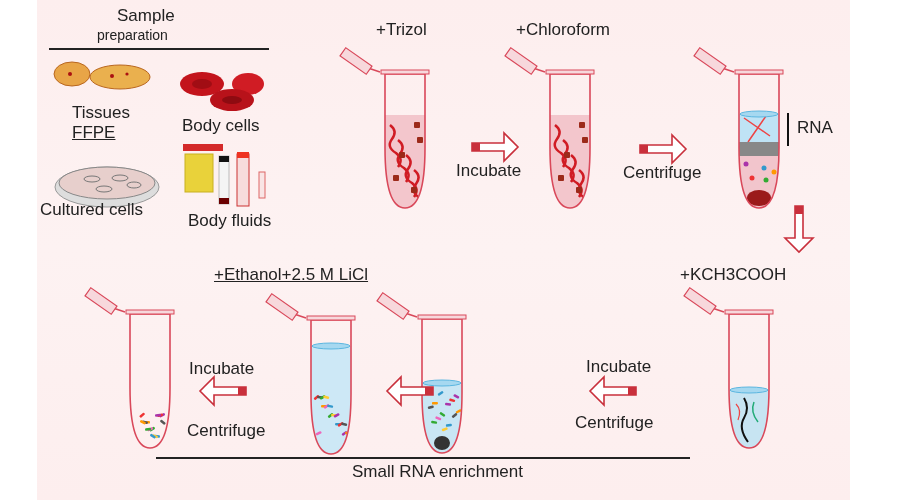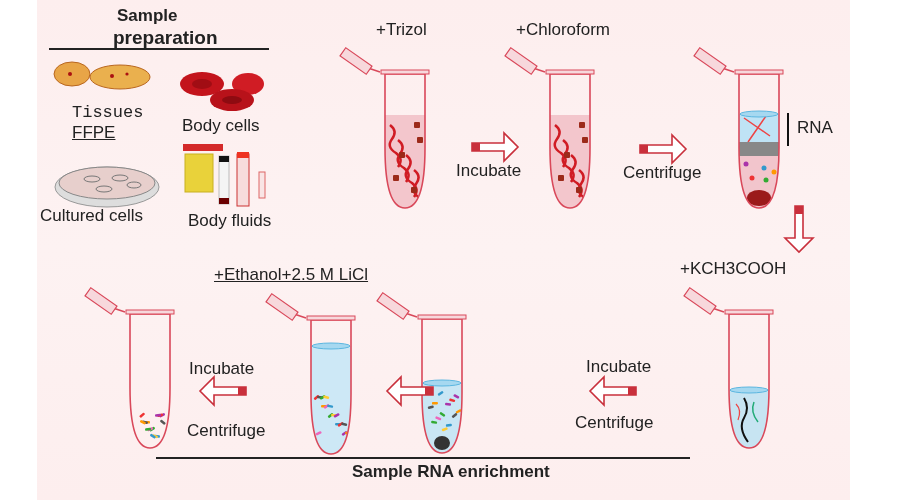--- a/index.html
+++ b/index.html
@@ -2,76 +2,76 @@
 <html><head>
 <meta charset="utf-8">
 <style>
   html, body { margin:0; padding:0; }
   body { width:900px; height:500px; background:#ffffff; position:relative; overflow:hidden;
          font-family:"Liberation Sans", sans-serif; }
   #panel { position:absolute; left:37px; top:0; width:813px; height:500px;
            background:linear-gradient(180deg,#fdeeee 0%,#fdf2f2 50%,#fdeeee 100%); }
   .abs { position:absolute; }
   .txt { position:absolute; color:#222; font-size:17px; white-space:nowrap; }
-  .bold { font-weight:bold; }
+  .bold { font-weight:normal; }
   svg { position:absolute; overflow:visible; }
 </style>
 </head>
 <body>
 
 <div id="panel"></div>
 
 <div class="txt bold" style="left:117px;top:6px;font-size:17px;">Sample</div>
-<div class="txt bold" style="left:113px;top:27px;font-size:19px;">preparation</div>
+<div class="txt bold" style="left:97px;top:27px;font-size:14px;">preparation</div>
 <div class="abs" style="left:49px;top:48px;width:220px;height:2px;background:#222;"></div>
 
 <svg style="left:52px;top:60px;" width="110" height="30">
   <ellipse cx="20" cy="14" rx="18" ry="12" fill="#e8a547" stroke="#b9661f" stroke-width="1"></ellipse>
   <ellipse cx="68" cy="17" rx="30" ry="12" fill="#eab04e" stroke="#b9661f" stroke-width="1"></ellipse>
   <circle cx="18" cy="14" r="2" fill="#a11"></circle>
     <circle cx="60" cy="16" r="2" fill="#a11"></circle>
     <circle cx="75" cy="14" r="1.6" fill="#a11"></circle>
 </svg>
-<div class="txt" style="left:72px;top:103px;font-family:Liberation Mono, monospace;">Tissues</div>
+<div class="txt" style="left:72px;top:103px;">Tissues</div>
 <div class="txt" style="left:72px;top:123px;text-decoration:underline;">FFPE</div>
 
 <svg style="left:180px;top:68px;" width="90" height="45">
   <ellipse cx="22" cy="16" rx="22" ry="12" fill="#c3141c"></ellipse>
   <ellipse cx="22" cy="16" rx="10" ry="5" fill="#a10d14"></ellipse>
   <ellipse cx="68" cy="16" rx="16" ry="11" fill="#d01c24"></ellipse>
   <ellipse cx="52" cy="32" rx="22" ry="11" fill="#b8121a"></ellipse>
   <ellipse cx="52" cy="32" rx="10" ry="4" fill="#8e0b11"></ellipse>
 </svg>
 <div class="txt" style="left:182px;top:116px;">Body cells</div>
 
 <svg style="left:52px;top:165px;" width="110" height="45">
   <ellipse cx="55" cy="22" rx="52" ry="20" fill="#ddd" stroke="#999"></ellipse>
   <ellipse cx="55" cy="18" rx="48" ry="16" fill="#e7cfcc" stroke="#888"></ellipse>
   <ellipse cx="40" cy="14" rx="8" ry="3" fill="none" stroke="#777"></ellipse>
     <ellipse cx="68" cy="13" rx="8" ry="3" fill="none" stroke="#777"></ellipse>
   <ellipse cx="52" cy="24" rx="8" ry="3" fill="none" stroke="#777"></ellipse>
     <ellipse cx="82" cy="20" rx="7" ry="3" fill="none" stroke="#777"></ellipse>
 </svg>
-<div class="txt" style="left:40px;top:206px;">Cultured cells</div>
+<div class="txt" style="left:40px;top:200px;">Cultured cells</div>
 
 <svg style="left:183px;top:142px;" width="95" height="65">
   <rect x="0" y="2" width="40" height="7" fill="#d42a2a"></rect>
   <rect x="2" y="12" width="28" height="38" fill="#e9d23a" stroke="#c8b020"></rect>
   <rect x="36" y="14" width="10" height="48" fill="#f4f4f4" stroke="#bbb"></rect>
     <rect x="36" y="14" width="10" height="6" fill="#111"></rect>
   <rect x="36" y="56" width="10" height="6" fill="#6b0000"></rect>
   <rect x="54" y="12" width="12" height="52" fill="#f7dcdc" stroke="#c33"></rect>
     <rect x="54" y="10" width="12" height="6" fill="#e32"></rect>
   <rect x="76" y="30" width="6" height="26" fill="#f9e5e5" stroke="#d66"></rect>
 </svg>
 <div class="txt" style="left:188px;top:211px;text-align:right;">Body fluids</div>
 
 <div class="txt" style="left:376px;top:20px;">+Trizol</div>
 <div class="txt" style="left:516px;top:20px;">+Chloroform</div>
-<div class="txt" style="left:680px;top:259px;">+KCH3COOH</div>
+<div class="txt" style="left:680px;top:265px;">+KCH3COOH</div>
 <div class="txt" style="left:214px;top:265px;text-decoration:underline;">+Ethanol+2.5 M LiCl</div>
 
 <svg id="tubes" style="left:0;top:0;" width="900" height="500">
     <g transform="translate(382,70)">
       <clipPath id="clip0">
         <path d="M3,4 L3,78 Q3,138 23,138 Q43,138 43,78 L43,4 Z"></path>
       </clipPath>
       <g clip-path="url(#clip0)">
         <rect x="0" y="45" width="46" height="138" fill="#f3c6cc"></rect>
         <path d="M8,55 q8,6 2,14 q-6,8 4,14 q8,6 2,14" stroke="#d01c24" stroke-width="2.5" fill="none"></path>
@@ -263,13 +263,13 @@
       <path d="M433,387 L401,387 L401,377 L387,391 L401,405 L401,395 L433,395 Z" fill="#fff" stroke="#c9303c" stroke-width="1.6"></path>
       <rect x="425" y="387" width="8" height="8" fill="#c9303c"></rect>
     </g>
     <g>
       <path d="M246,387 L214,387 L214,377 L200,391 L214,405 L214,395 L246,395 Z" fill="#fff" stroke="#c9303c" stroke-width="1.6"></path>
       <rect x="238" y="387" width="8" height="8" fill="#c9303c"></rect>
     </g>
   </svg>
 
 <div class="abs" style="left:156px;top:457px;width:534px;height:2px;background:#222;"></div>
-<div class="txt bold" style="left:352px;top:462px;font-size:17px;">Sample RNA enrichment</div>
+<div class="txt bold" style="left:352px;top:462px;font-size:17px;">Small RNA enrichment</div>
 
 </body></html>

